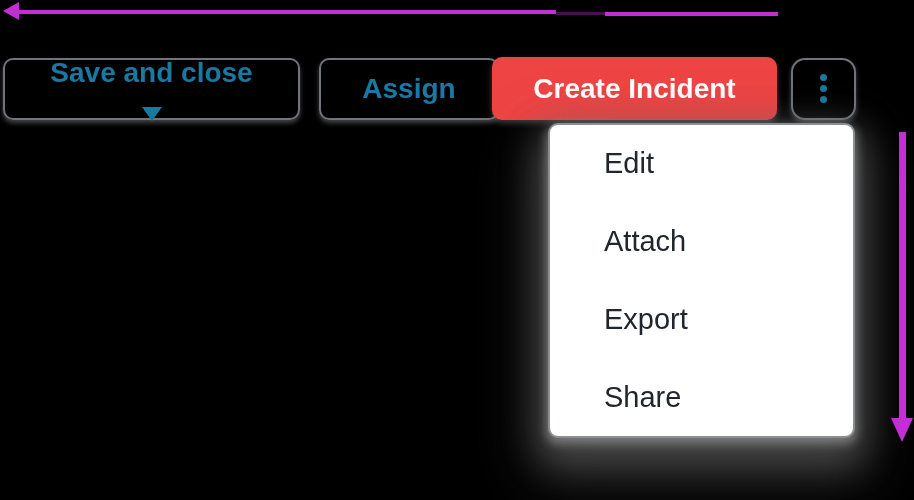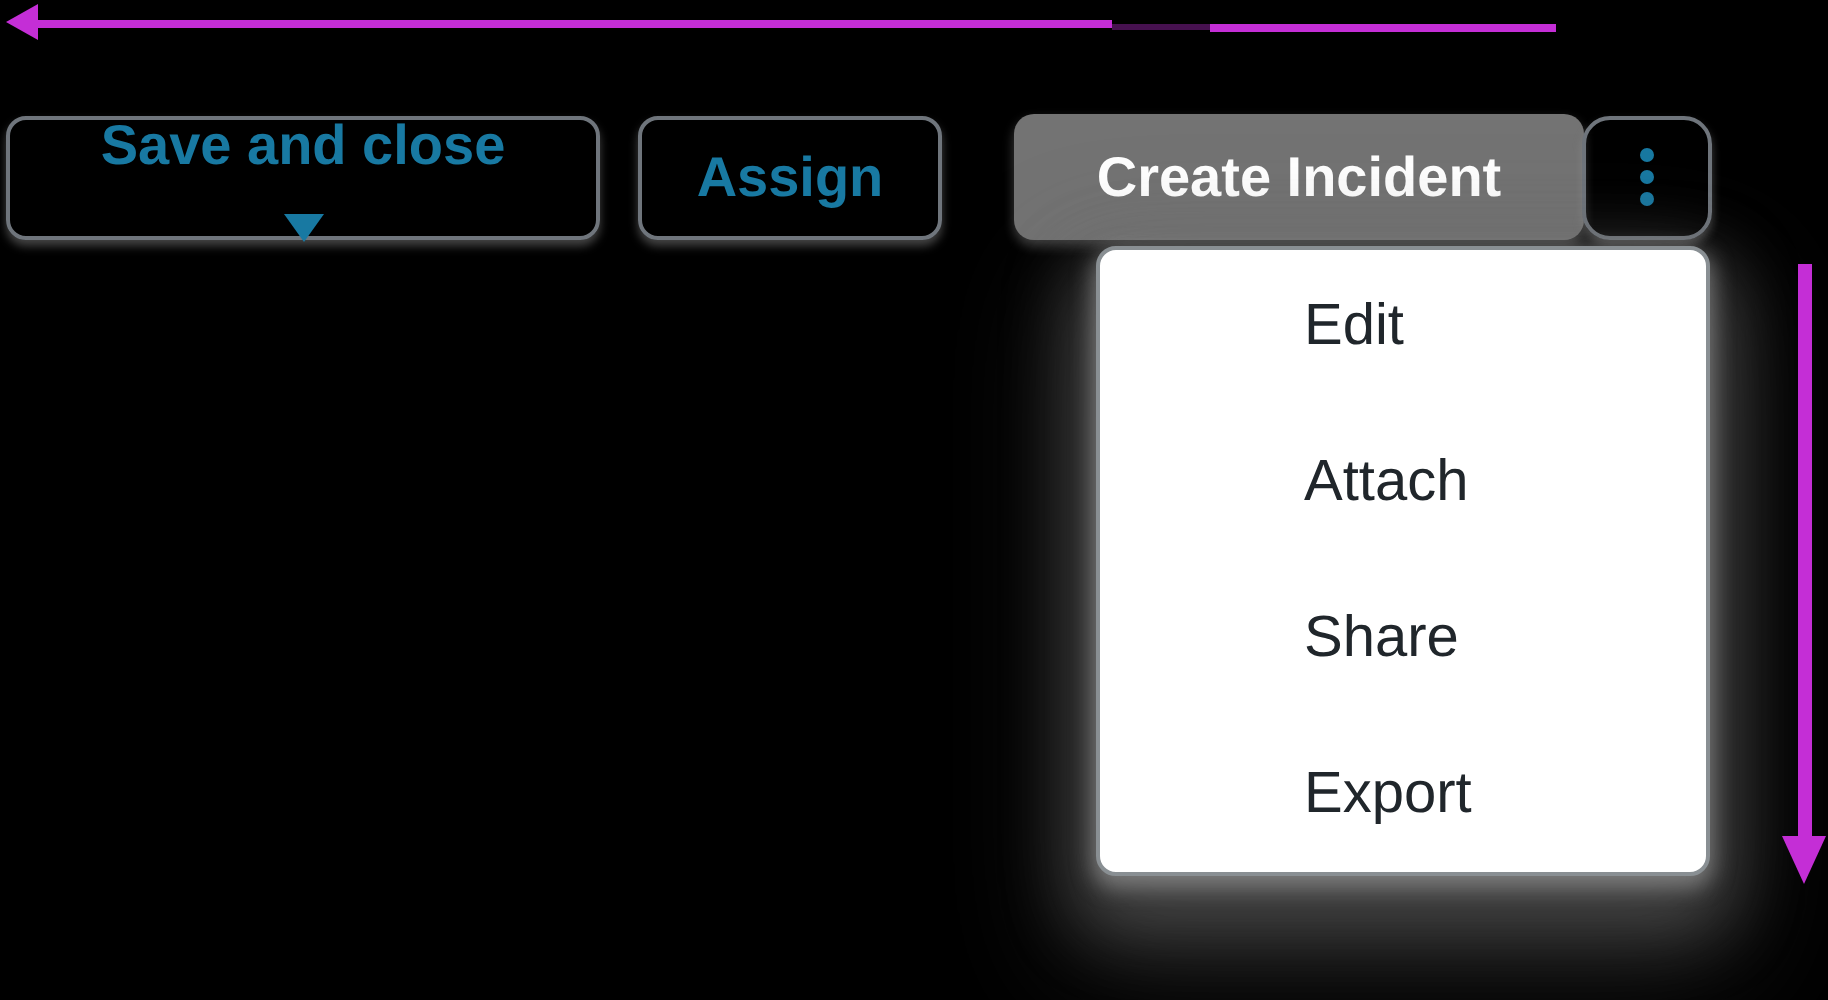--- a/index.html
+++ b/index.html
@@ -39,26 +39,25 @@
     display: flex; align-items: center; justify-content: center;
     font-weight: 700; font-size: 28px;
     color: #1879A2;
     background: transparent;
     border: 2.5px solid #6F757C;
     border-radius: 10px;
     cursor: pointer;
     box-shadow: 0 3px 5px rgba(150,150,150,0.45);
   }
   .btn-save   { left: 3px;   top: 58px; width: 297px; height: 61.5px; gap: 14px; flex-direction: column; }
-  .btn-assign { left: 319px; top: 58px; width: 152px; height: 61.5px; }
+  .btn-assign { left: 319px; top: 58px; width: 180px; height: 61.5px; }
   .btn-create {
     left: 492px; top: 57px; width: 285px; height: 63px;
-    background: #737373; border: none; color: #FFFFFF;
+    background: #ef4444; border: none; color: #FFFFFF;
     box-shadow: 0 3px 6px rgba(140,140,140,0.45);
-    margin-left: 15px;
   }
   .btn-kebab  { left: 791px; top: 58px; width: 65px; height: 61.5px; border-radius: 14px; }
 
   .caret-down {
     width: 0; height: 0;
     border-left: 10px solid transparent;
     border-right: 10px solid transparent;
     border-top: 14px solid #1879A2;
     margin-top: 4px;
   }
@@ -79,21 +78,20 @@
     display: flex; flex-direction: column;
     overflow: hidden;
   }
   .menu-item {
     flex: 1 1 auto;
     display: flex; align-items: center;
     padding-left: 54px;
     font-size: 29px;
     color: #20262B;
     cursor: pointer;
-    margin-left: 48px;
   }
 </style>
 </head>
 <body>
 
 <div>
   <div class="arrow-part top-arrow-head"></div>
   <div class="arrow-part top-arrow-line1"></div>
   <div class="arrow-part top-arrow-dark"></div>
   <div class="arrow-part top-arrow-line2"></div>
@@ -116,20 +114,20 @@
   <span class="kebab-dots">
     <span class="dot"></span>
     <span class="dot"></span>
     <span class="dot"></span>
   </span>
 </div>
 
 <div class="menu">
   <div class="menu-item">Edit</div>
   <div class="menu-item">Attach</div>
+  <div class="menu-item">Export</div>
   <div class="menu-item">Share</div>
-  <div class="menu-item">Export</div>
 </div>
 
 <div>
   <div class="arrow-part right-arrow-line"></div>
   <div class="arrow-part right-arrow-head"></div>
 </div>
 
 </body></html>

